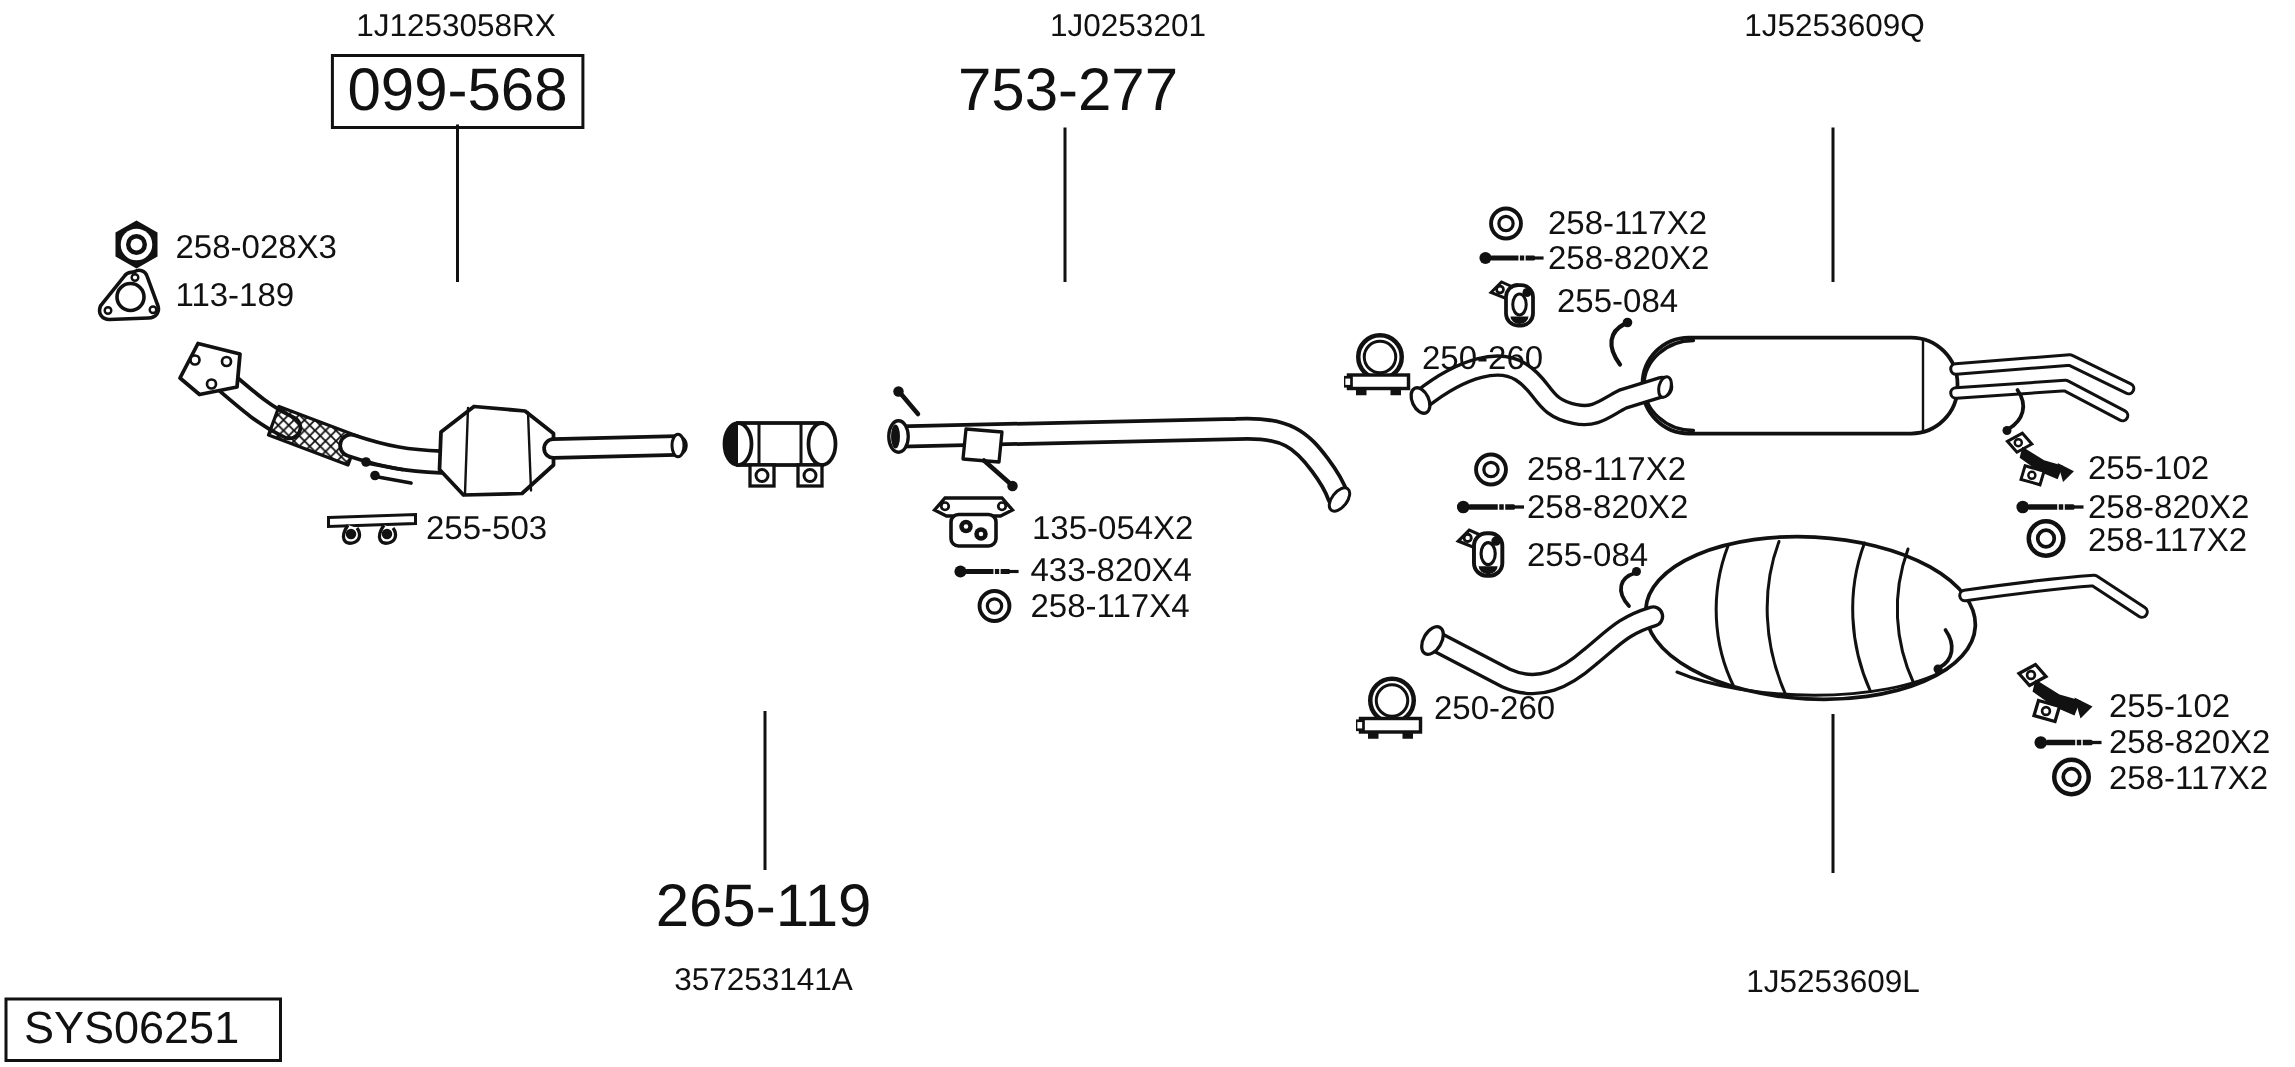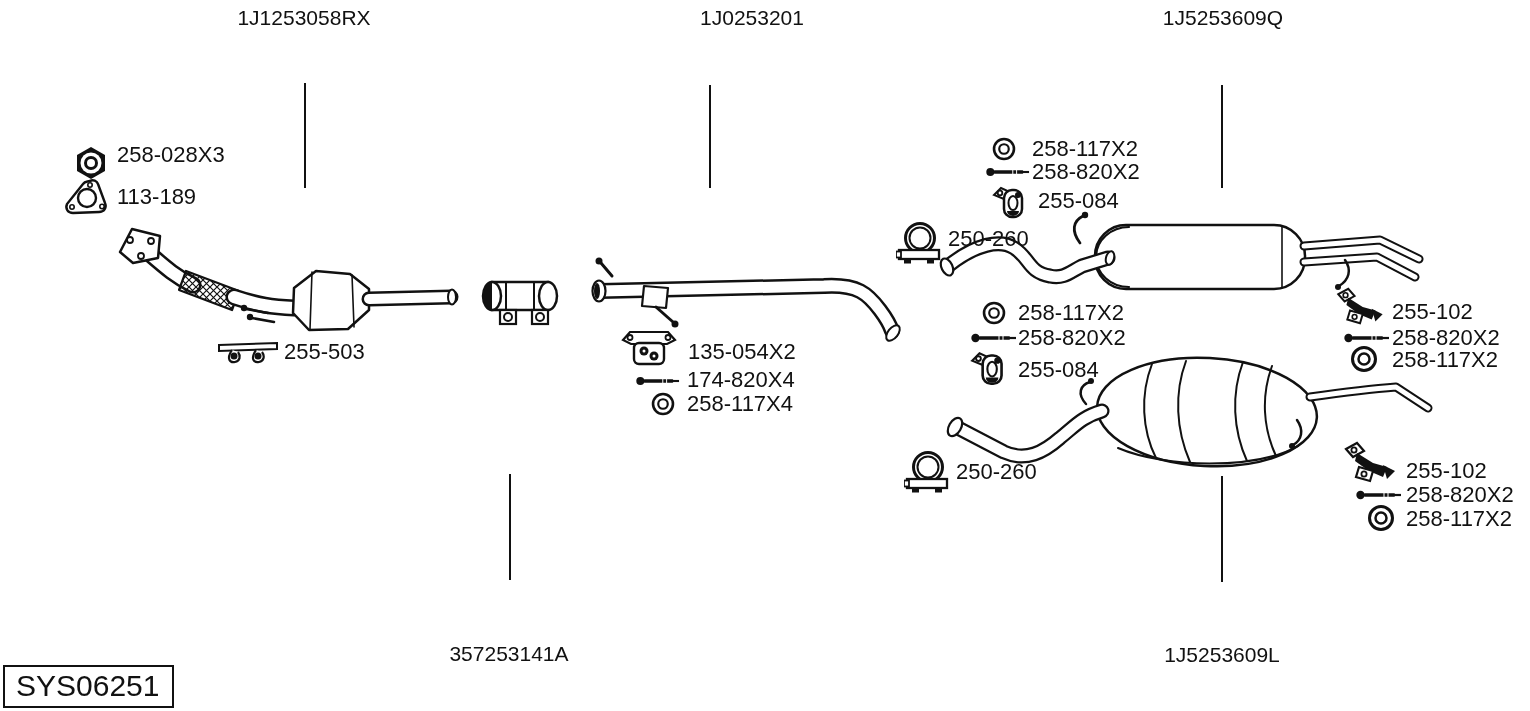--- a/index.html
+++ b/index.html
@@ -5,21 +5,21 @@
   html,body{margin:0;padding:0;background:#fff;}
   #page{position:relative;width:1530px;height:711px;background:#ffffff;overflow:hidden;
         font-family:"Liberation Sans","DejaVu Sans",sans-serif;color:#111;}
   .abs{position:absolute;}
   .center{transform:translateX(-50%);}
   .oem{font-size:21px;line-height:1.1;white-space:nowrap;}
   .big{font-size:40px;line-height:1.05;white-space:nowrap;}
   .plabel{font-size:22px;line-height:1.1;white-space:nowrap;}
   .boxed{border:2.5px solid #111;padding:1px 9px 3px 9px;}
   .vline{width:2px;background:#111;}
-  .sysbox{border:2.5px solid #111;padding:2px 13px 4px 11px;font-size:30px;line-height:1.1;white-space:nowrap;}
+  .sysbox{border:2.5px solid #111;padding:2px 27px 4px 11px;font-size:30px;line-height:1.1;white-space:nowrap;}
   .ico{position:absolute;}
   svg{display:block;}
 </style>
 </head>
 <body>
 
 <div id="page">
 
   <svg width="0" height="0" style="position:absolute" aria-hidden="true">
     <defs>
@@ -174,60 +174,63 @@
       <path d="M1310,397 C1345,392 1368,389 1396,387 L1428,408" fill="none" stroke="#111" stroke-width="9"></path>
       <path d="M1310,397 C1345,392 1368,389 1396,387 L1428,408" fill="none" stroke="#fff" stroke-width="5"></path>
       <path d="M1086,404 C1077,394 1080,385 1090,382" fill="none" stroke="#111" stroke-width="2.5"></path>
       <circle cx="1091" cy="381" r="3" fill="#111"></circle>
       <path d="M1297,420 C1304,430 1302,440 1293,445" fill="none" stroke="#111" stroke-width="2.5"></path>
       <circle cx="1292" cy="446" r="3" fill="#111"></circle>
     </g>
   </svg>
 
   <div class="abs center oem" style="left:304px;top:6px">1J1253058RX</div>
+  <div class="abs center big boxed" style="left:305px;top:36px">099-568</div>
   <div class="abs vline" style="left:304px;top:83px;height:105px"></div>
 
   <div class="abs center oem" style="left:752px;top:6px">1J0253201</div>
+  <div class="abs center big" style="left:712px;top:39px">753-277</div>
   <div class="abs vline" style="left:709px;top:85px;height:103px"></div>
 
   <div class="abs center oem" style="left:1223px;top:6px">1J5253609Q</div>
   <div class="abs vline" style="left:1221px;top:85px;height:103px"></div>
 
   <div class="abs vline" style="left:509px;top:474px;height:106px"></div>
+  <div class="abs center big" style="left:509px;top:583px">265-119</div>
   <div class="abs center oem" style="left:509px;top:642px">357253141A</div>
 
   <div class="abs vline" style="left:1221px;top:476px;height:106px"></div>
   <div class="abs center oem" style="left:1222px;top:643px">1J5253609L</div>
 
   <div class="abs sysbox" style="left:3px;top:665px">SYS06251</div>
 
   <svg class="ico" style="left:74px;top:146px" width="34" height="34">
       <use href="#sym-nut" xlink:href="#sym-nut"></use>
     </svg>
-  <div class="abs plabel" style="left:117px;top:143px">258-028X3</div>
+  <div class="abs plabel" style="left:117px;top:153px">258-028X3</div>
 
   <svg class="ico" style="left:64px;top:178px" width="44" height="38">
       <use href="#sym-gasket" xlink:href="#sym-gasket"></use>
     </svg>
   <div class="abs plabel" style="left:117px;top:185px">113-189</div>
 
   <svg class="ico" style="left:218px;top:341px" width="60" height="24">
       <use href="#sym-hook" xlink:href="#sym-hook"></use>
     </svg>
   <div class="abs plabel" style="left:284px;top:340px">255-503</div>
 
   <svg class="ico" style="left:621px;top:330px" width="56" height="36">
       <use href="#sym-plate" xlink:href="#sym-plate"></use>
     </svg>
   <div class="abs plabel" style="left:688px;top:340px">135-054X2</div>
 
   <svg class="ico" style="left:636px;top:374px" width="44" height="14">
       <use href="#sym-bolt" xlink:href="#sym-bolt"></use>
     </svg>
-  <div class="abs plabel" style="left:687px;top:368px">174-820X4</div>
+  <div class="abs plabel" style="left:687px;top:368px">433-820X4</div>
 
   <svg class="ico" style="left:650px;top:391px" width="26" height="26">
       <use href="#sym-washer" xlink:href="#sym-washer"></use>
     </svg>
   <div class="abs plabel" style="left:687px;top:392px">258-117X4</div>
 
   <svg class="ico" style="left:991px;top:136px" width="26" height="26">
       <use href="#sym-washer" xlink:href="#sym-washer"></use>
     </svg>
   <div class="abs plabel" style="left:1032px;top:137px">258-117X2</div>

